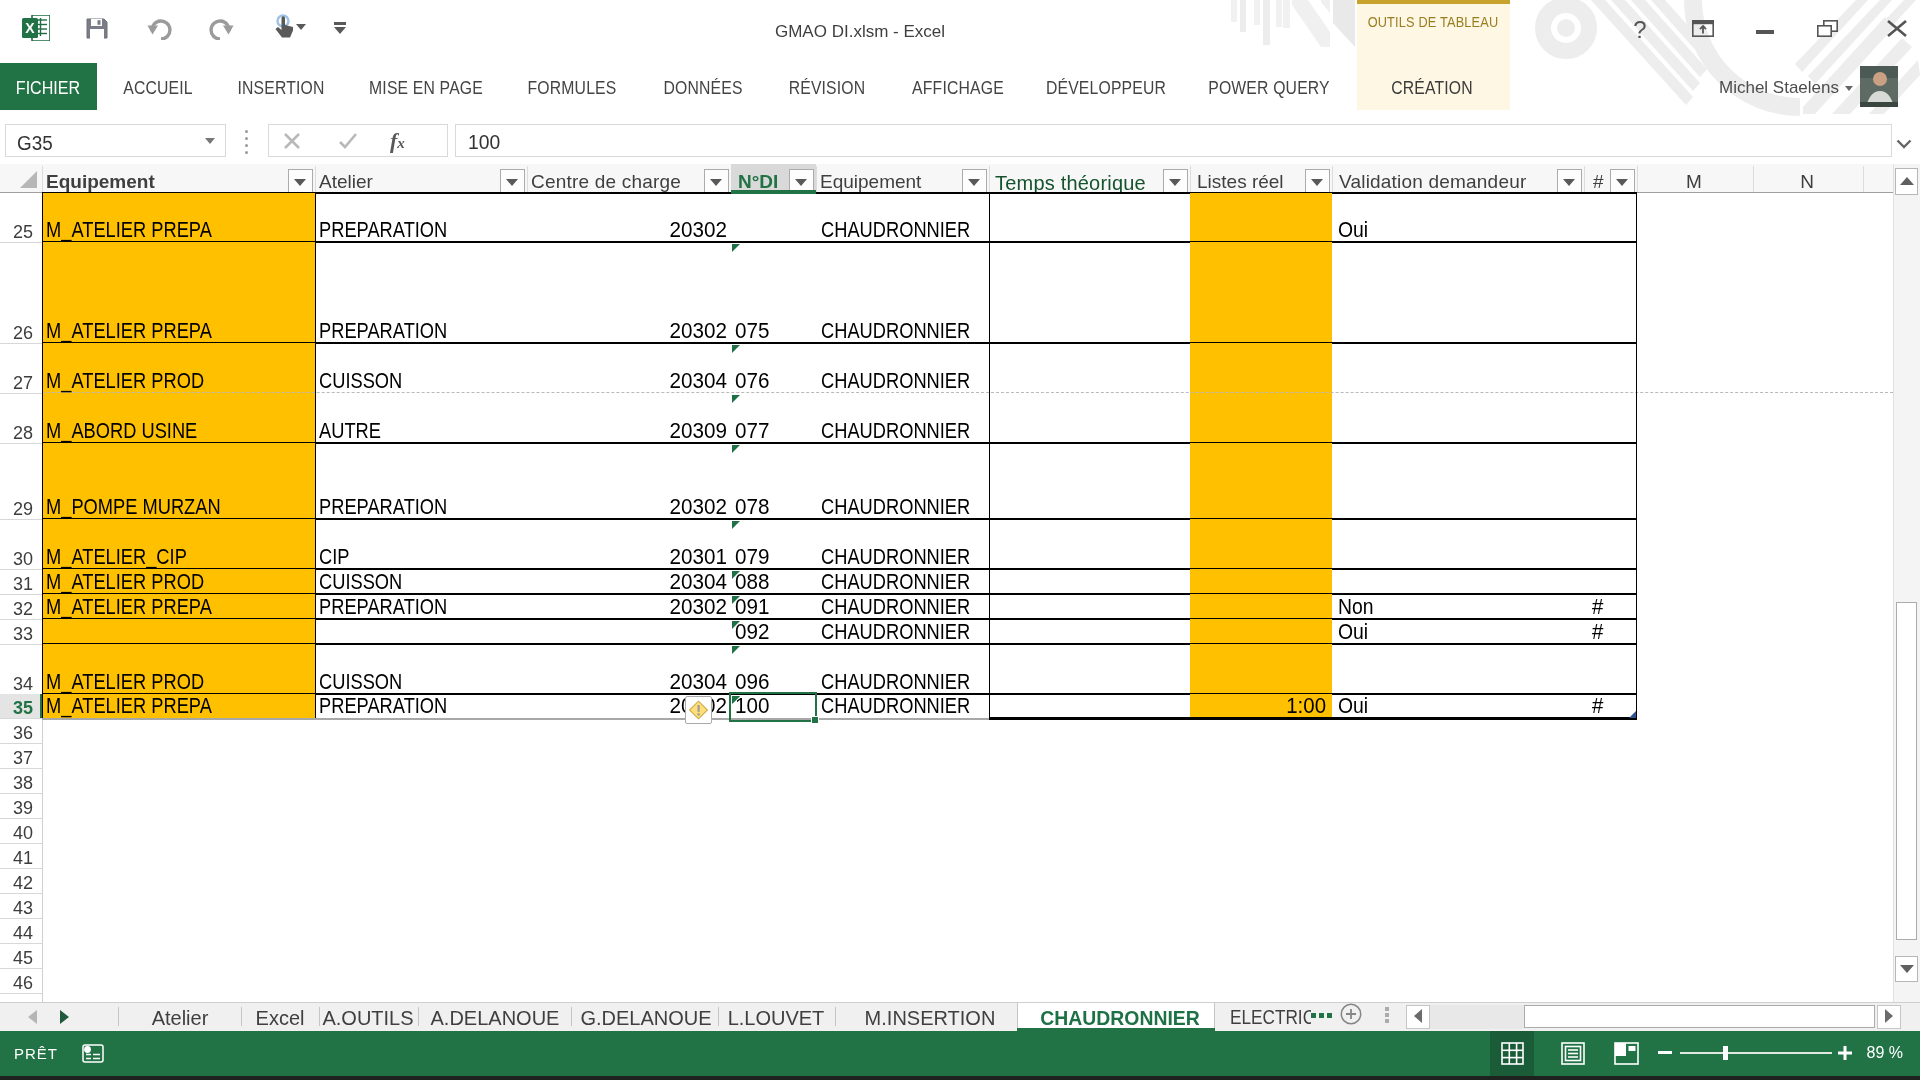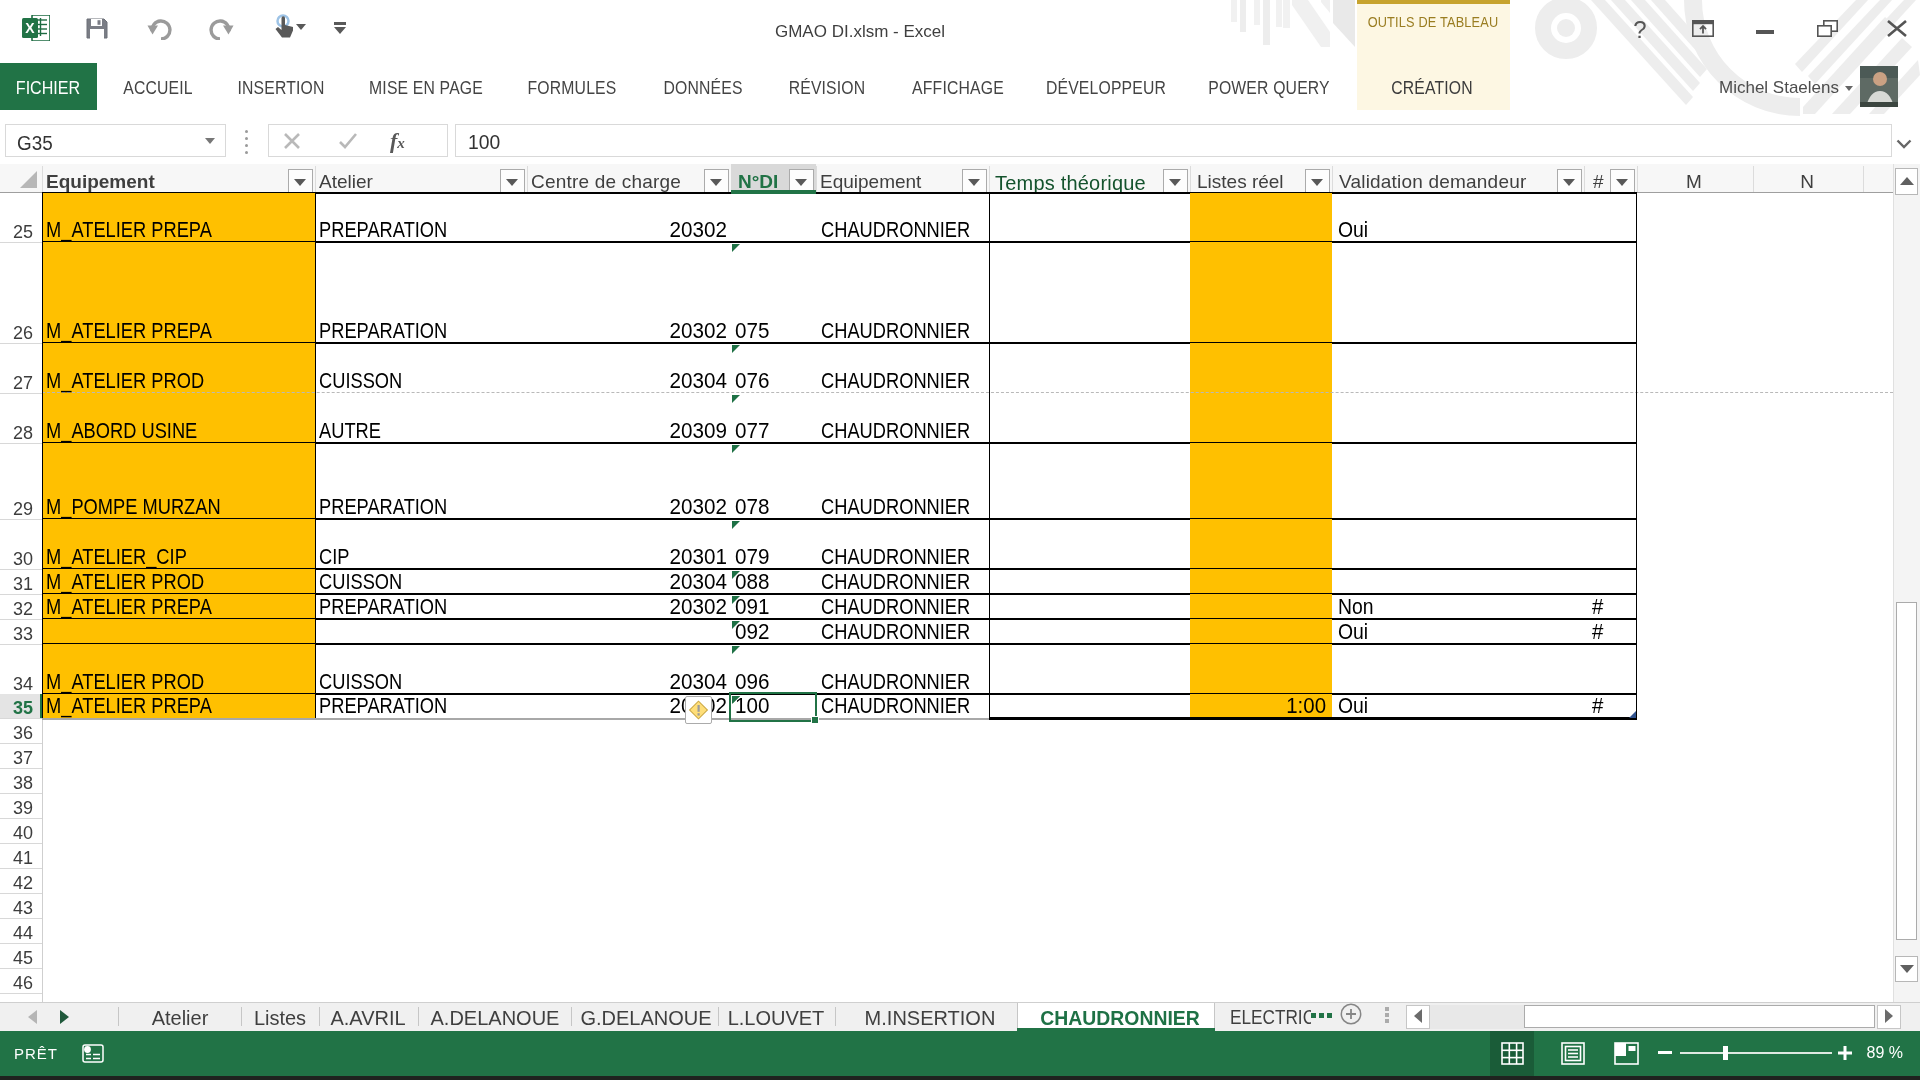--- a/index.html
+++ b/index.html
@@ -330,22 +330,22 @@
 <div style="position:absolute;left:1895px;top:168px;width:23px;height:27px;background:#fff;border:1px solid #b7b7b7;"></div>
 <div style="position:absolute;left:1899.5px;top:177px;width:0;height:0;border-left:7px solid transparent;border-right:7px solid transparent;border-bottom:8px solid #606060;"></div>
 <div style="position:absolute;left:1896px;top:602px;width:21px;height:338px;background:#fff;border:1px solid #ababab;"></div>
 <div style="position:absolute;left:1895px;top:956px;width:23px;height:26px;background:#fff;border:1px solid #b7b7b7;"></div>
 <div style="position:absolute;left:1899.5px;top:965px;width:0;height:0;border-left:7px solid transparent;border-right:7px solid transparent;border-top:8px solid #606060;"></div>
 <div style="position:absolute;left:1893px;top:196px;width:1px;height:6px;background:#e0e0e0;"></div>
 <div style="position:absolute;left:0;top:1002px;width:1920px;height:29px;background:#f0f0f0;border-top:1px solid #cfcfcf;"></div>
 <div style="position:absolute;left:28px;top:1010px;width:0;height:0;border-top:7px solid transparent;border-bottom:7px solid transparent;border-right:9px solid #b5b5b5;"></div>
 <div style="position:absolute;left:60px;top:1010px;width:0;height:0;border-top:7px solid transparent;border-bottom:7px solid transparent;border-left:9px solid #20593b;"></div>
 <div style="position:absolute;top:1006px;left:30px;text-align:center;width:300px;font-size:20px;color:#3f3f3f;font-weight:normal;letter-spacing:0;white-space:nowrap;line-height:1.2;">Atelier</div>
-<div style="position:absolute;top:1006px;left:130px;text-align:center;width:300px;font-size:20px;color:#3f3f3f;font-weight:normal;letter-spacing:0;white-space:nowrap;line-height:1.2;">Listes</div>
-<div style="position:absolute;top:1006px;left:218px;text-align:center;width:300px;font-size:20px;color:#3f3f3f;font-weight:normal;letter-spacing:0;white-space:nowrap;line-height:1.2;">A.AVRIL</div>
+<div style="position:absolute;top:1006px;left:130px;text-align:center;width:300px;font-size:20px;color:#3f3f3f;font-weight:normal;letter-spacing:0;white-space:nowrap;line-height:1.2;">Excel</div>
+<div style="position:absolute;top:1006px;left:218px;text-align:center;width:300px;font-size:20px;color:#3f3f3f;font-weight:normal;letter-spacing:0;white-space:nowrap;line-height:1.2;">A.OUTILS</div>
 <div style="position:absolute;top:1006px;left:345px;text-align:center;width:300px;font-size:20px;color:#3f3f3f;font-weight:normal;letter-spacing:0;white-space:nowrap;line-height:1.2;">A.DELANOUE</div>
 <div style="position:absolute;top:1006px;left:496px;text-align:center;width:300px;font-size:20px;color:#3f3f3f;font-weight:normal;letter-spacing:0;white-space:nowrap;line-height:1.2;">G.DELANOUE</div>
 <div style="position:absolute;top:1006px;left:626px;text-align:center;width:300px;font-size:20px;color:#3f3f3f;font-weight:normal;letter-spacing:0;white-space:nowrap;line-height:1.2;">L.LOUVET</div>
 <div style="position:absolute;top:1006px;left:780px;text-align:center;width:300px;font-size:20px;color:#3f3f3f;font-weight:normal;letter-spacing:0;white-space:nowrap;line-height:1.2;">M.INSERTION</div>
 <div style="position:absolute;left:118px;top:1007px;width:1px;height:19px;background:#c6c6c6;"></div>
 <div style="position:absolute;left:241px;top:1007px;width:1px;height:19px;background:#c6c6c6;"></div>
 <div style="position:absolute;left:319px;top:1007px;width:1px;height:19px;background:#c6c6c6;"></div>
 <div style="position:absolute;left:418px;top:1007px;width:1px;height:19px;background:#c6c6c6;"></div>
 <div style="position:absolute;left:571px;top:1007px;width:1px;height:19px;background:#c6c6c6;"></div>
 <div style="position:absolute;left:718px;top:1007px;width:1px;height:19px;background:#c6c6c6;"></div>

